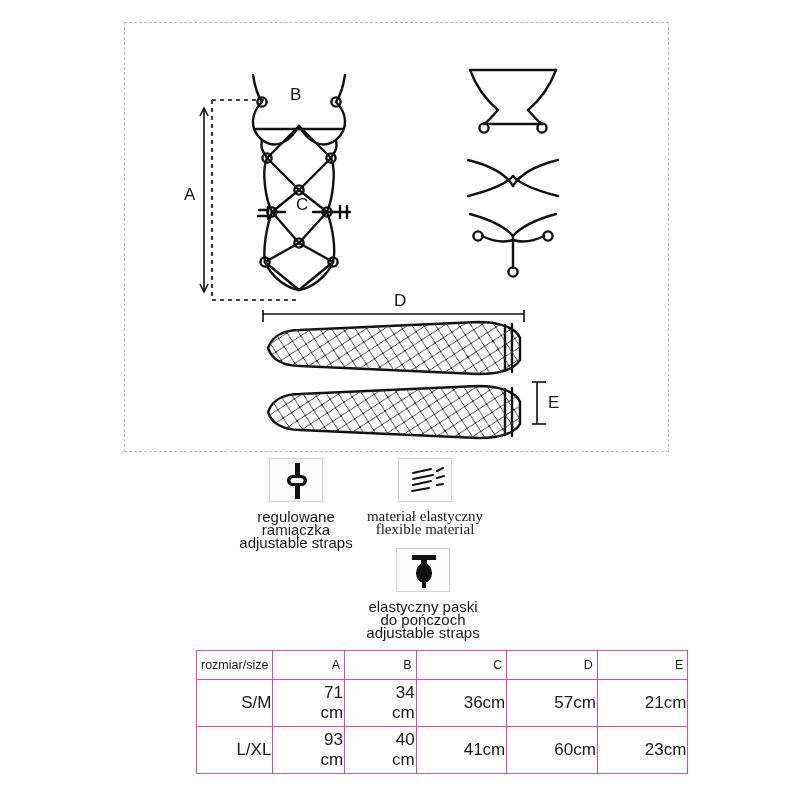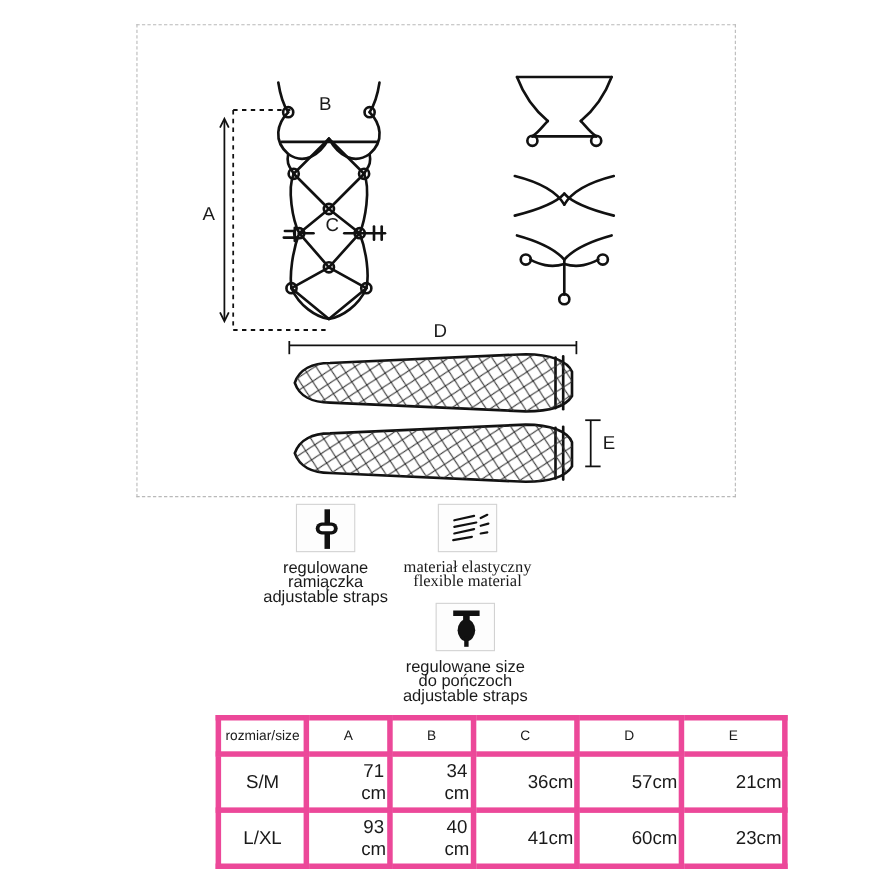--- a/index.html
+++ b/index.html
@@ -74,22 +74,22 @@
 
   
   .size-table {
     position: absolute;
     left: 196px;
     top: 650px;
     width: 400px;
     border-collapse: collapse;
   }
   .size-table td {
-    border: 5px solid #ec4899;
-    text-align: center;
+    border: 1px solid #ec4899;
+    text-align: right;
     color: #1a1a1a;
     font-family: "Liberation Sans", sans-serif;
   }
   .size-table tr.head td {
     font-size: 12.5px;
     height: 28px;
     padding: 0 4px;
   }
   .size-table tr.head td.label-cell {
     font-size: 12.5px;
@@ -268,21 +268,21 @@
 
   <div class="feature" style="left:358px; top:548px; width:130px;">
     <div class="icon-box">
       <svg viewBox="0 0 54 44" width="54" height="44">
         <rect x="15" y="6" width="24" height="5" fill="#111111"></rect>
         <rect x="24" y="10" width="6" height="9" fill="#111111"></rect>
         <ellipse cx="27" cy="24" rx="8" ry="10" fill="#111111"></ellipse>
         <rect x="25" y="30" width="4" height="9" fill="#111111"></rect>
       </svg>
     </div>
-    <div class="caption">regulowane size
+    <div class="caption">elastyczny paski
 do pończoch
 adjustable straps</div>
   </div>
 
 
   <table class="size-table">
     <tbody>
       <tr class="head">
         <td class="col-label label-cell">rozmiar/size</td>
         <td class="c">A</td>

